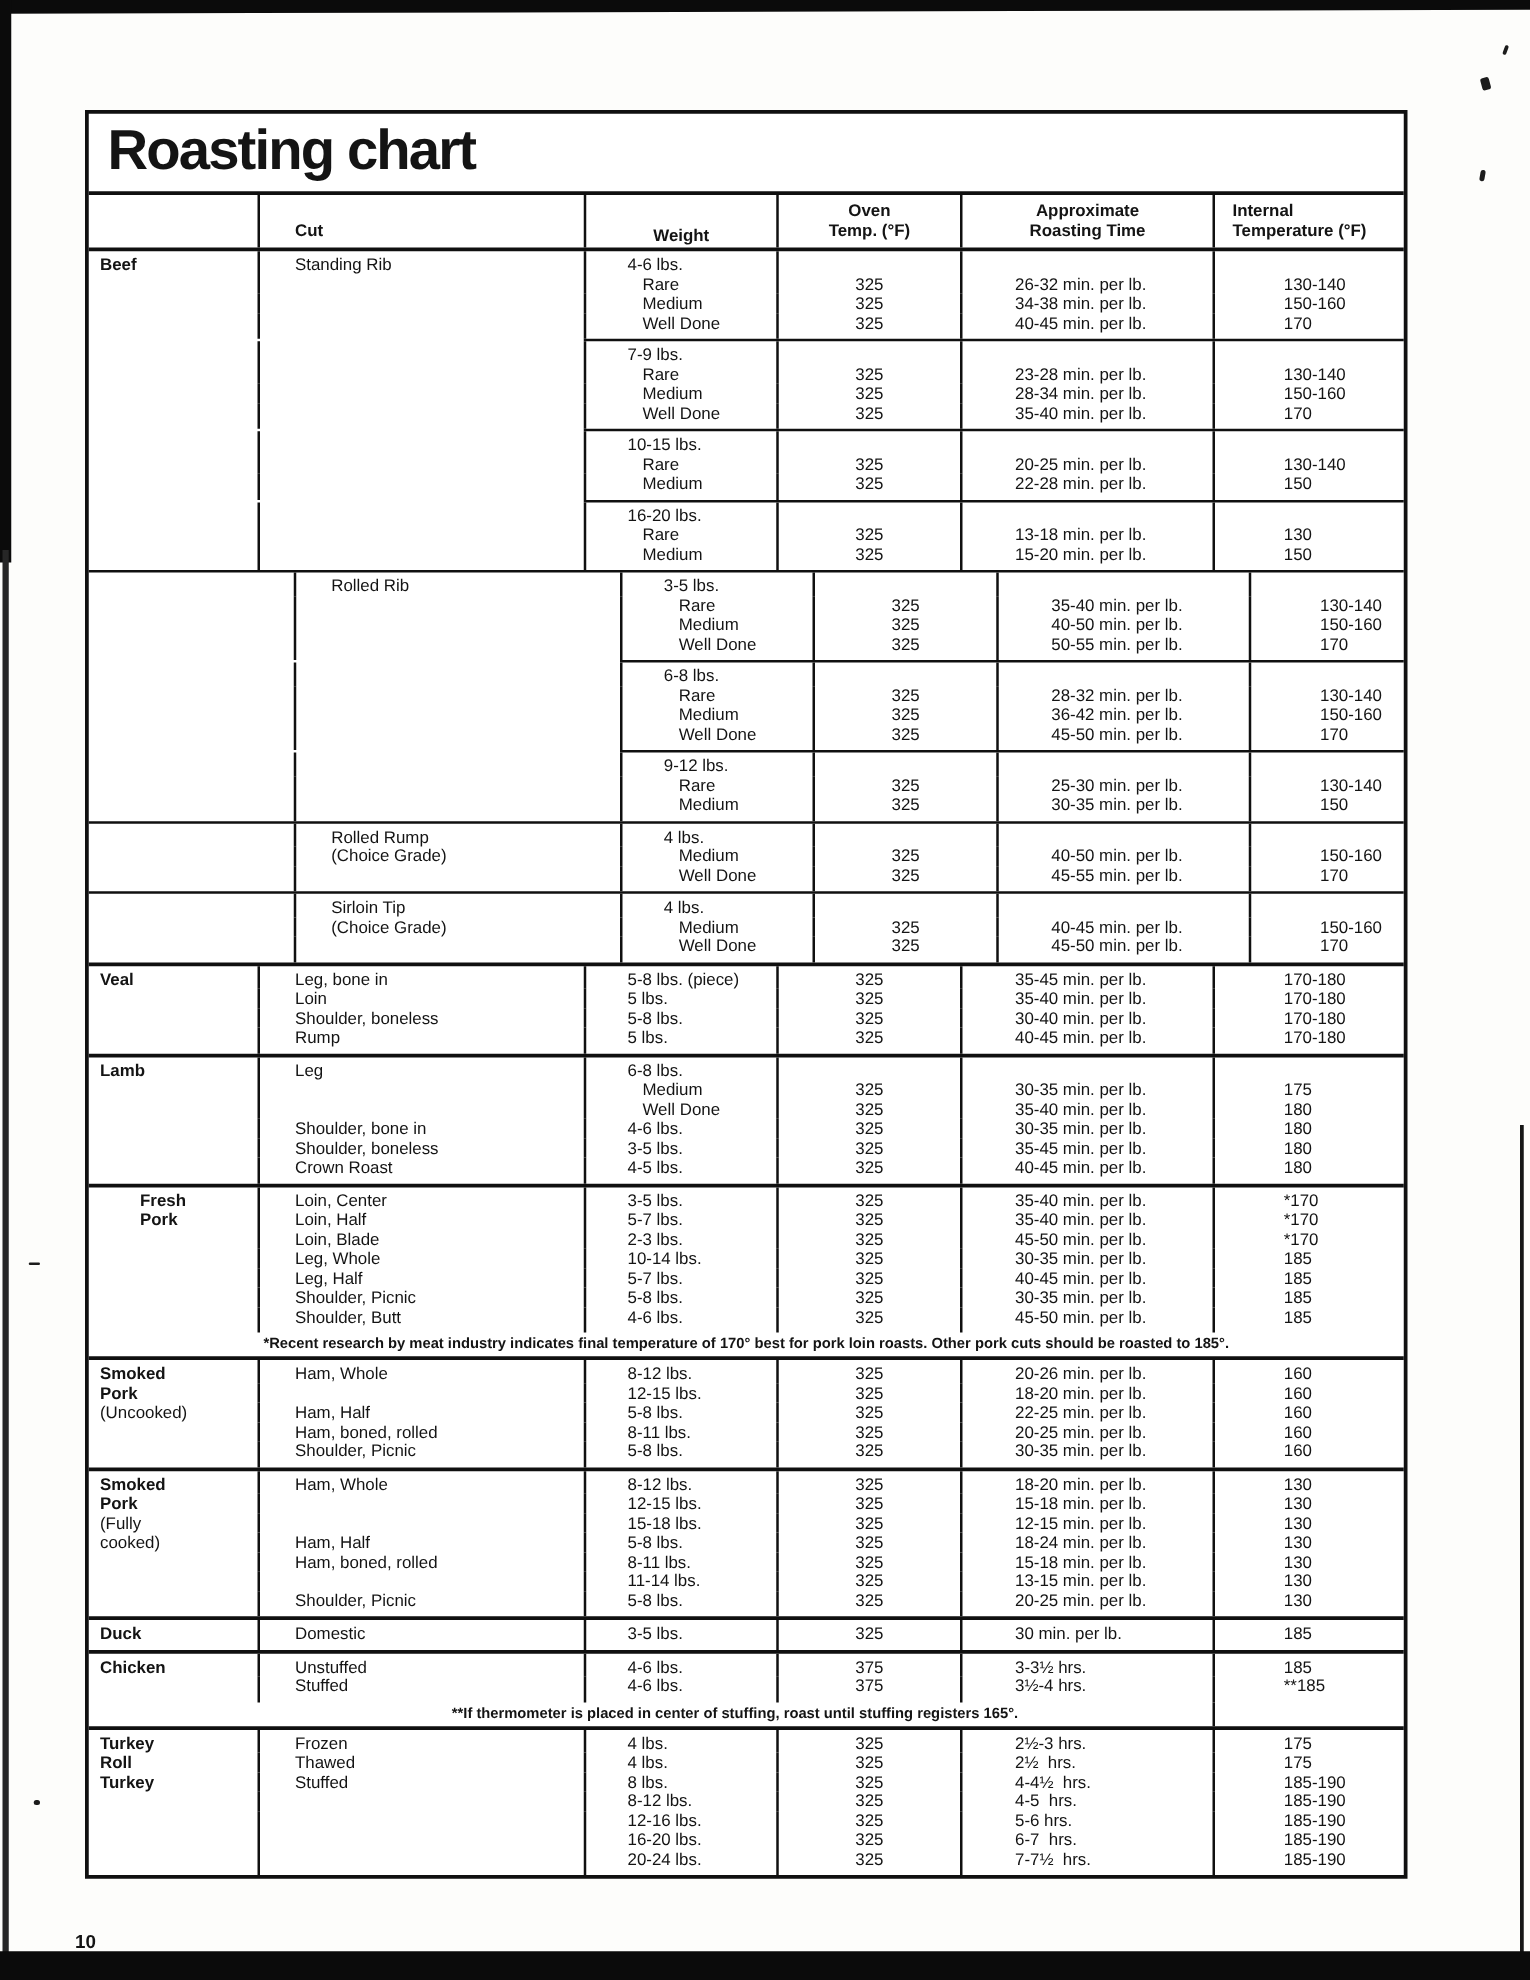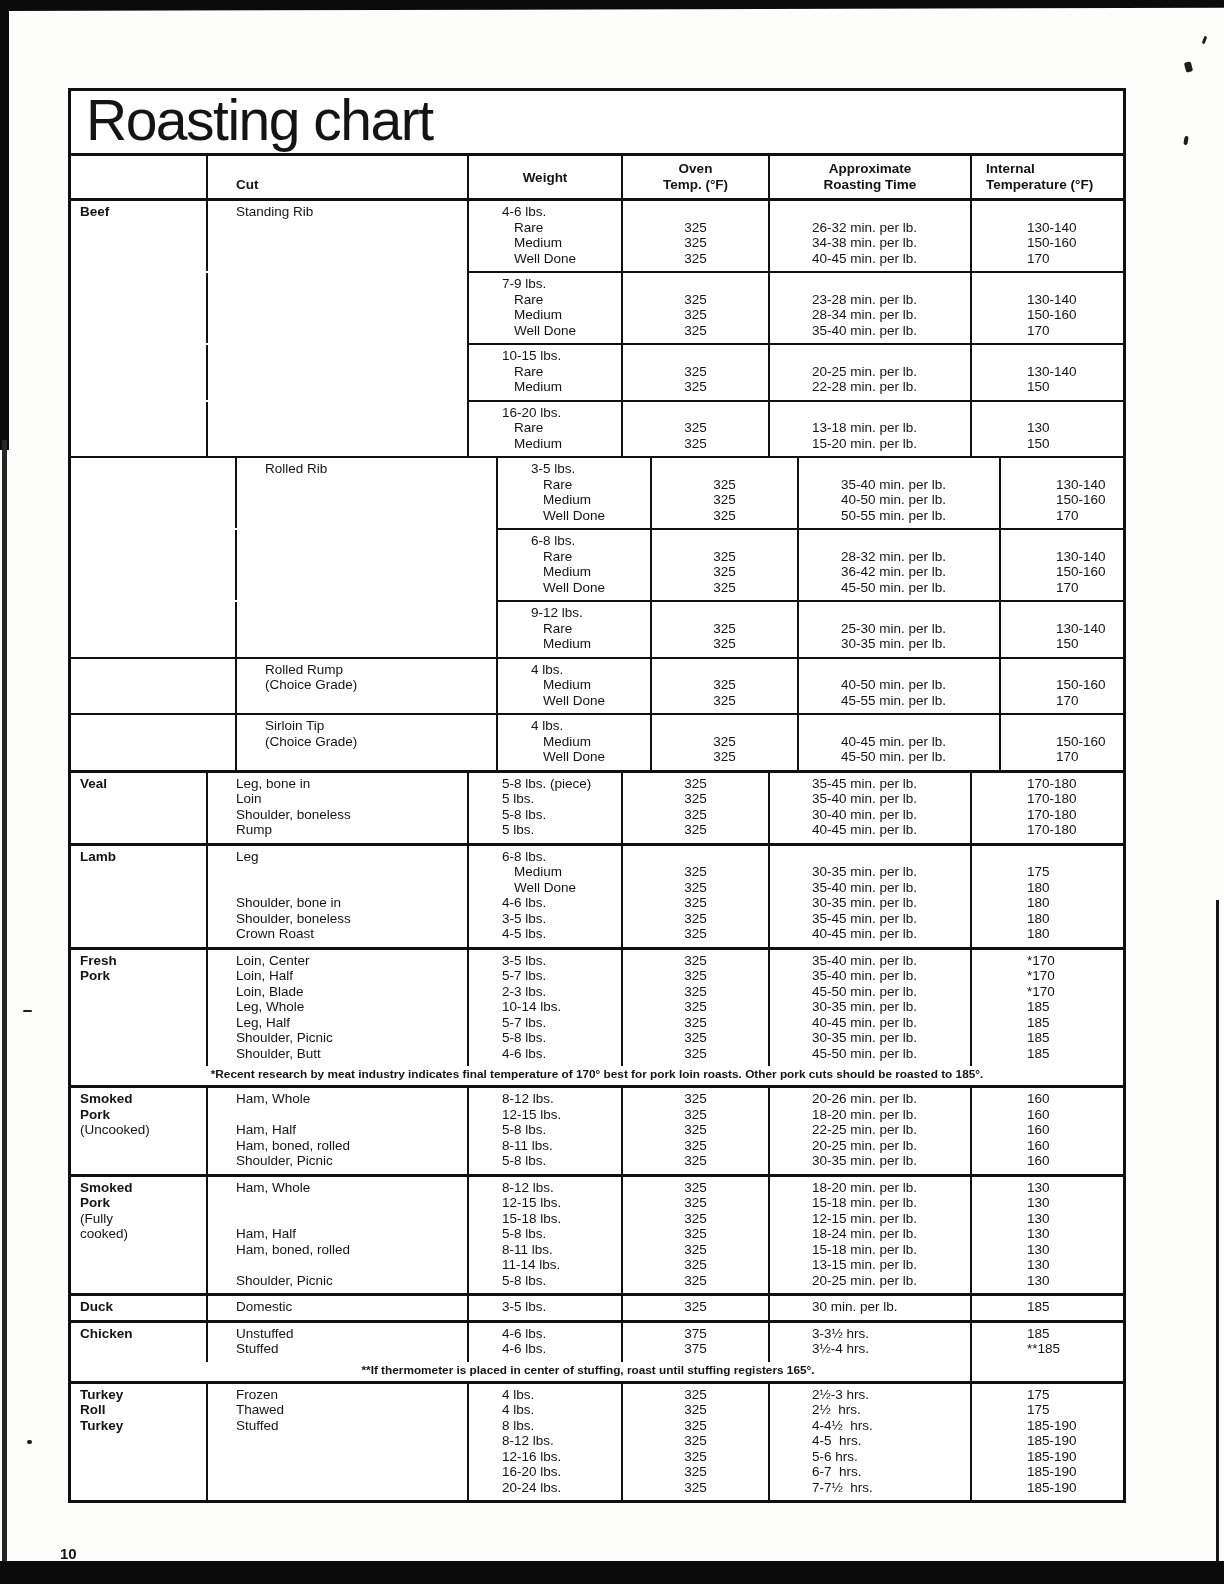--- a/index.html
+++ b/index.html
@@ -9,27 +9,27 @@
   }
   
   .edge{position:absolute;background:#0b0b0b;}
   .speck{position:absolute;background:#1c1c1c;border-radius:2px;}
   
   .rtable{
     position:absolute;left:68px;top:88px;width:1058px;
     border:3px solid #101010;background:#fff;box-sizing:border-box;
   }
   .titlebox{border-bottom:3px solid #101010;padding:5px 10px 9px 15px;}
-  .title{font-size:57px;font-weight:normal;letter-spacing:-1.5px;line-height:48px;}
+  .title{font-size:45px;font-weight:bold;letter-spacing:-1.5px;line-height:48px;}
   .grid{display:grid;grid-template-columns:135px 261px 154px 147px 202px 1fr;}
   .header{border-bottom:3px solid #101010;font-weight:bold;font-size:13.5px;line-height:15.5px;}
   .hc{white-space:pre-line;align-self:end;padding:5px 0 6px;}
   .h-blank{grid-column:1;}
   .h-cut{grid-column:2;padding-left:28px;border-left:2px solid #101010;align-self:stretch;display:flex;align-items:flex-end;padding-bottom:6px;}
-  .h-weight{grid-column:3;text-align:center;border-left:2px solid #101010;align-self:stretch;display:flex;align-items:flex-end;justify-content:center;padding-bottom:13px;}
+  .h-weight{grid-column:3;text-align:center;border-left:2px solid #101010;align-self:stretch;display:flex;align-items:flex-end;justify-content:center;padding-bottom:2px;}
   .h-temp{grid-column:4;text-align:center;border-left:2px solid #101010;}
   .h-time{grid-column:5;text-align:center;border-left:2px solid #101010;}
   .h-int{grid-column:6;padding-left:14px;border-left:2px solid #101010;}
   
   .section{position:relative;}
   .b2{border-top:2px solid #101010;padding-left:29px;}
   .b3{border-top:3px solid #101010;}
   .cat{grid-column:1;padding:3px 4px 0 9px;font-weight:bold;font-size:13.5px;line-height:15.5px;white-space:pre-line;}
   .cat .sub{font-weight:normal;display:block;white-space:pre-line;}
   .c{font-size:13.5px;line-height:15.5px;}
@@ -297,21 +297,21 @@
         <div class="c c-temp">325</div>
         <div class="c c-time">35-45 min. per lb.</div>
         <div class="c c-int">180</div>
         <div class="c c-cut pb">Crown Roast</div>
         <div class="c c-weight pb">4-5 lbs.</div>
         <div class="c c-temp pb">325</div>
         <div class="c c-time pb">40-45 min. per lb.</div>
         <div class="c c-int pb">180</div>
       </div>
       <div class="section grid b3">
-        <div class="cat" style="grid-row: 1 / 8;"><span>Fresh
+        <div class="cat" style="grid-row: 1 / 8; margin-left: 32px;"><span>Fresh
 Pork</span></div>
         <div class="c c-cut pt">Loin, Center</div>
         <div class="c c-weight pt">3-5 lbs.</div>
         <div class="c c-temp pt">325</div>
         <div class="c c-time pt">35-40 min. per lb.</div>
         <div class="c c-int pt">*170</div>
         <div class="c c-cut">Loin, Half</div>
         <div class="c c-weight">5-7 lbs.</div>
         <div class="c c-temp">325</div>
         <div class="c c-time">35-40 min. per lb.</div>

